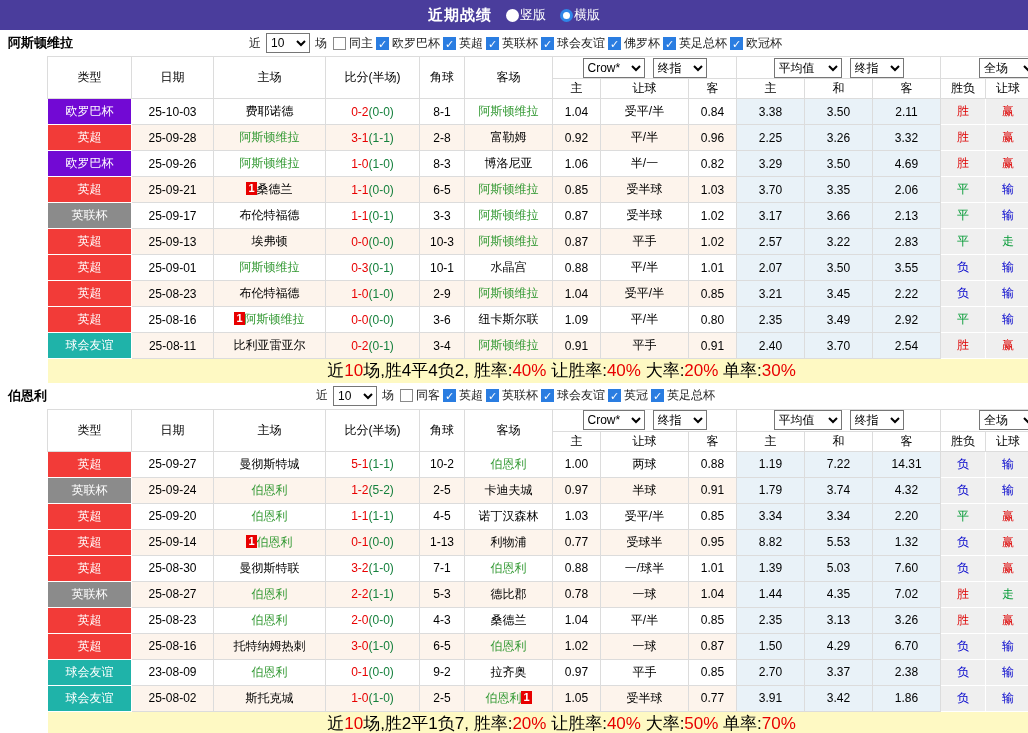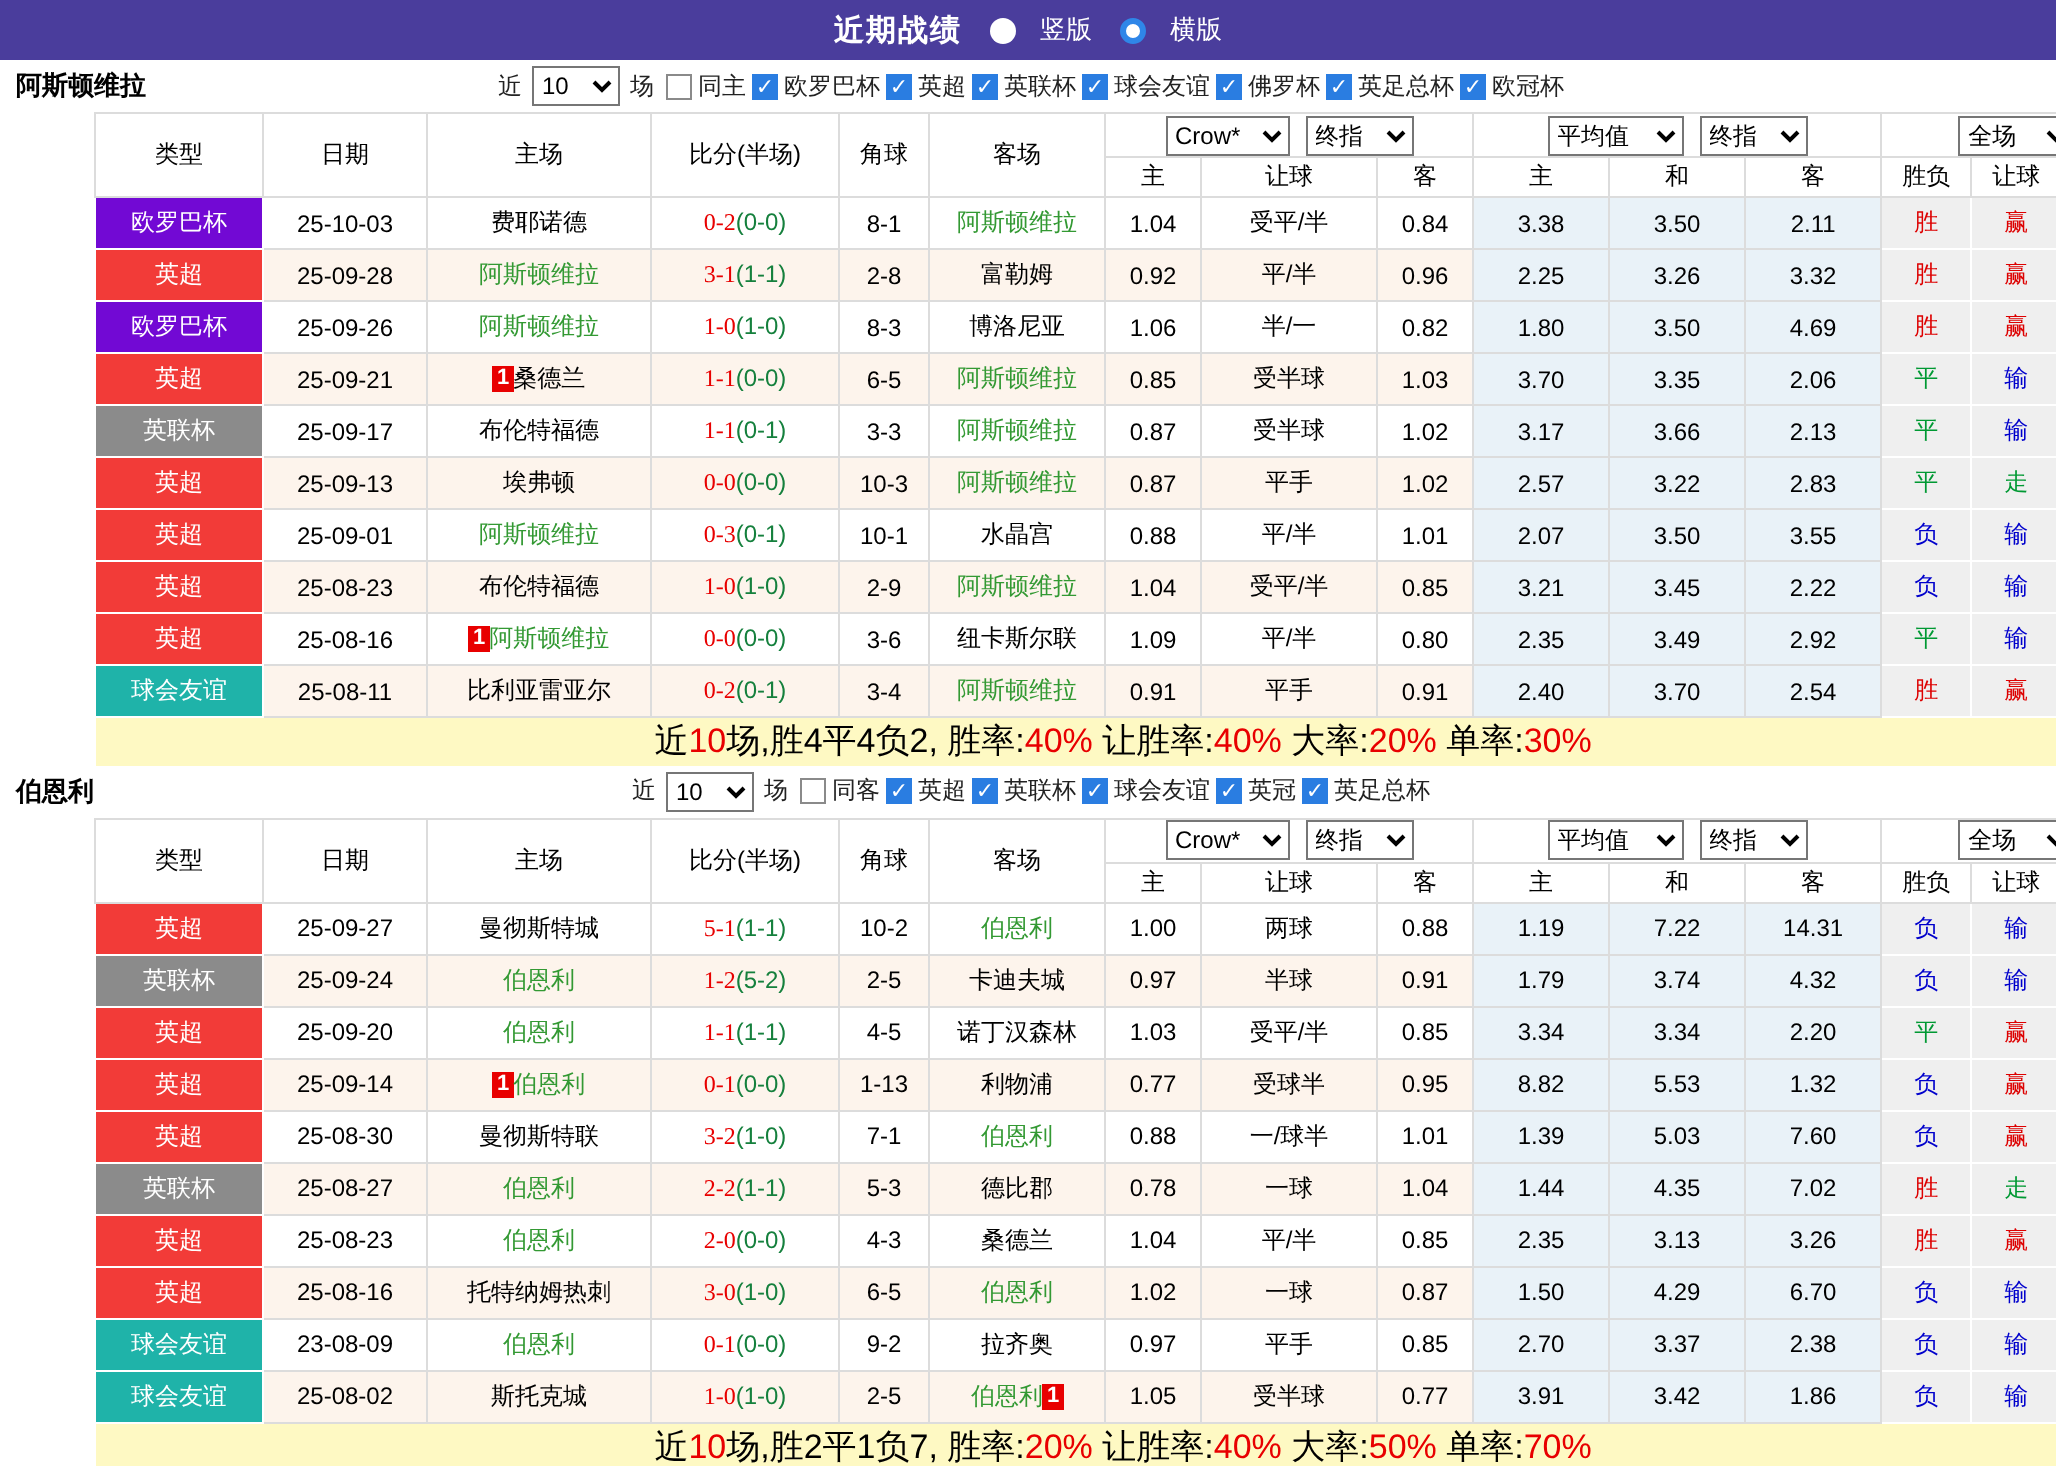--- a/index.html
+++ b/index.html
@@ -2,21 +2,21 @@
 <html><head>
 <meta charset="utf-8">
 <style>
 * { box-sizing: border-box; }
 html,body { margin:0; padding:0; }
 body { width:1028px; font-family:"Liberation Sans","DejaVu Sans",sans-serif; font-size:12px; color:#222; background:#fff; }
 
 
 .titlebar { height:30px; background:#4a3d9c; color:#fff; display:flex; align-items:center; justify-content:center; gap:14px; }
 .titlebar .title { font-weight:bold; font-size:15px; letter-spacing:1px; }
-.radio-opt { display:flex; align-items:center; gap:12px; cursor:pointer; font-size:13px; }
+.radio-opt { display:flex; align-items:center; gap:1px; cursor:pointer; font-size:13px; }
 .radio { width:13px; height:13px; border-radius:50%; background:#fff; display:inline-block; }
 .radio.checked { border:3px solid #2f86e8; background:#fff; }
 
 
 .section-head { height:26px; position:relative; display:flex; align-items:center; background:#fff; }
 .team-name { position:absolute; left:8px; font-weight:bold; font-size:13px; color:#000; }
 .filters { margin:0 auto; display:flex; align-items:center; gap:2px; color:#222; }
 .filters .sp { margin:0 3px; }
 select { font-size:12px; height:20px; font-family:inherit; background:#fff; border:1px solid #767676; }
 .cb { width:13px; height:13px; border:1px solid #8a8a8a; background:#fff; display:inline-block; flex:0 0 auto; margin:0 1px; }
@@ -26,21 +26,21 @@
 table.matches { width:1028px; border-collapse:collapse; table-layout:fixed;margin-left:47px; }
 .matches th, .matches td { border:1px solid #dcdcdc; text-align:center; padding:0; overflow:hidden; white-space:nowrap; font-weight:normal; color:#000; }
 .matches thead th.grp { height:22px; }
 .matches thead tr.sub th { height:20px; }
 .selwrap { display:flex; justify-content:center; gap:8px; align-items:center; }
 .matches tbody td { height:26px; }
 td.type { border-color:#fff; color:#fff; }
 td.alt-bg { background:#fdf4ec; }
 td.avg { background:#e9f2f8; }
 td.res { background:#efefef; border-color:#fff; }
-.score-full { color:#e80000;font-family:Liberation Serif, serif; }
+.score-full { color:#e80000; }
 .score-half { color:#15803d; }
 .self { color:#339933; }
 .red1 { display:inline-block; background:#e80000; color:#fff; font-size:11px; line-height:13px; padding:0 2px; font-weight:bold; vertical-align:1px; }
 tfoot td.summary-cell { height:24px; border:none; font-size:17px; color:#000; background:#fef9c3; }
 tfoot td.summary-cell .num { color:#e80000; }
 </style>
 </head>
 <body>
 
 <div class="titlebar">
@@ -174,21 +174,21 @@
         <tr>
           <td class="type" style="background: rgb(114, 9, 212);">欧罗巴杯</td>
           <td>25-09-26</td>
           <td class="team"><span class="self">阿斯顿维拉</span></td>
           <td><span class="score-full">1-0</span><span class="score-half">(1-0)</span></td>
           <td>8-3</td>
           <td class="team"><span>博洛尼亚</span></td>
           <td>1.06</td>
           <td>半/一</td>
           <td>0.82</td>
-          <td class="avg">1.80</td>
+          <td class="avg">3.29</td>
           <td class="avg">3.50</td>
           <td class="avg">4.69</td>
           <td class="res" style="color: rgb(221, 0, 0);">胜</td>
           <td class="res" style="color: rgb(221, 0, 0);">赢</td>
           <td class="res" style="color: rgb(0, 0, 204);">小</td>
         </tr>
         <tr>
           <td class="type" style="background: rgb(242, 59, 56);">英超</td>
           <td class="alt-bg">25-09-21</td>
           <td class="team alt-bg"><span class="red1">1</span><span>桑德兰</span></td>

